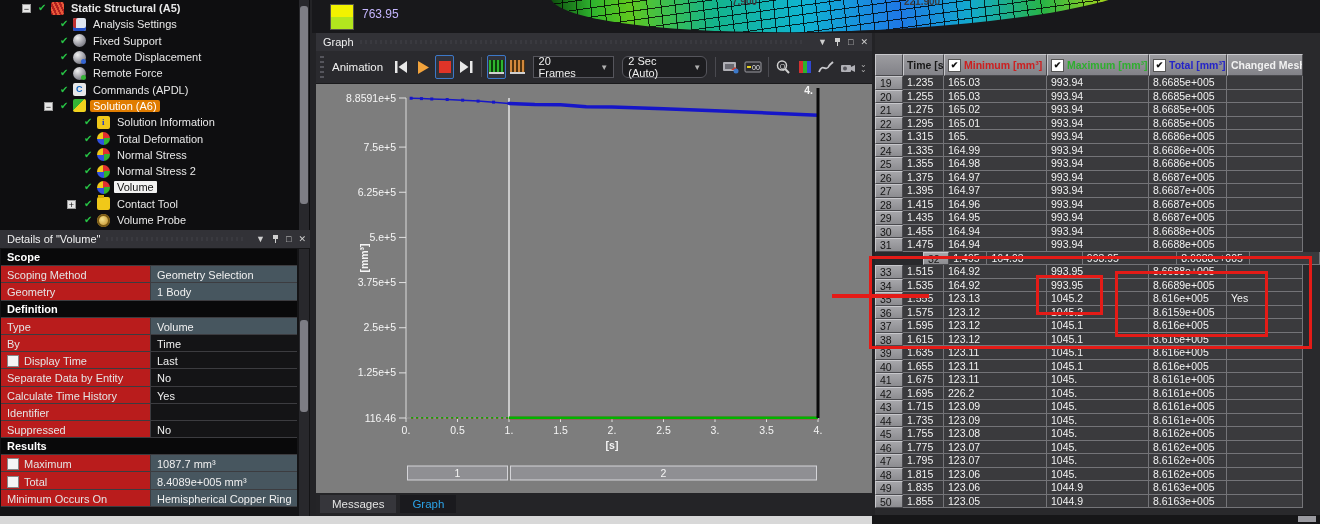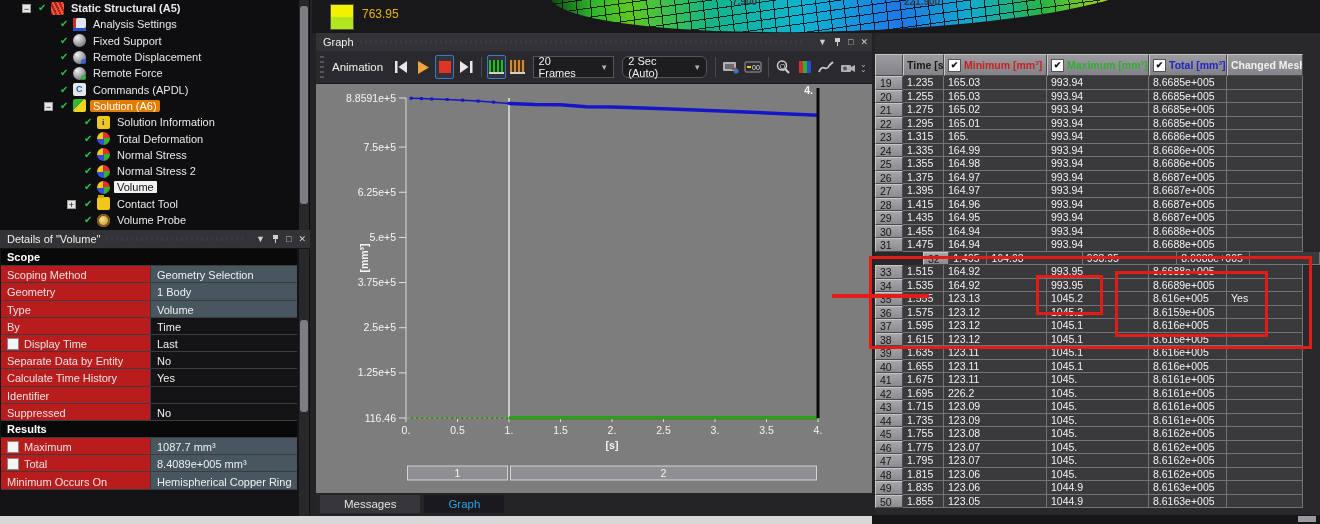--- a/index.html
+++ b/index.html
@@ -3,21 +3,21 @@
 <meta charset="utf-8">
 <style>
   html,body{margin:0;padding:0;background:#111;font-family:"Liberation Sans",sans-serif;}
   #app{position:relative;width:1320px;height:524px;background:#232326;overflow:hidden;
        font-family:"Liberation Sans",sans-serif;color:#e8e8e8;font-size:11px;}
 
   
   #viewport-strip{position:absolute;left:312px;top:0;width:1008px;height:33px;background:#18181b;overflow:hidden;}
   .probe-swatch{position:absolute;left:18px;top:4px;width:22px;height:24px;border:1px solid #55554a;}
   .probe-swatch .sw{display:block;width:100%;height:12px;}
-  .probe-val{position:absolute;left:50px;top:7px;color:#eab308;font-size:12px;}
+  .probe-val{position:absolute;left:50px;top:7px;color:#c4b5fd;font-size:12px;}
   .mesh{position:absolute;left:238px;top:-59px;width:600px;height:90px;border-radius:50%;
     background:
       repeating-linear-gradient(86deg,rgba(0,0,0,.8) 0 1px,transparent 1px 14px),
       repeating-linear-gradient(-6deg,rgba(0,0,0,.8) 0 1px,transparent 1px 9px),
       linear-gradient(90deg,#0d4d0d 0%,#2eb42e 7%,#5fc81e 13%,#14b48a 27%,#0fb4d2 42%,#1e78e6 58%,#12aacd 70%,#28b446 82%,#9cd21e 92%,#222 100%);
     transform:rotate(-2deg);}
   .mesh-lbl{position:absolute;top:-4px;color:#3c3c42;font-size:10px;font-weight:bold;}
   .mesh-lbl.l1{left:420px;} .mesh-lbl.l2{left:592px;}
 
   
@@ -84,21 +84,21 @@
   .bars.orange{background:repeating-linear-gradient(90deg,#d2883c 0 2px,#4c3210 2px 4px);}
   .dd{height:22px;background:#1d1d20;border:1px solid #55555c;color:#f0f0f0;display:flex;align-items:center;
       padding:0 5px;margin:0 4px;box-sizing:border-box;font-size:11px;}
   .dd .arr{margin-left:auto;color:#b0b0b0;font-size:8px;padding-left:10px;}
   .dd.frames{width:100px;} .dd.duration{width:104px;border-radius:6px;}
   .tsep{width:1px;height:20px;background:#4a4a50;margin:0 4px;}
   .ovf{margin-left:auto;color:#b0b0b0;font-size:8px;line-height:5px;text-align:center;width:12px;}
   #chart-wrap{position:absolute;left:0;top:51px;width:556px;height:409px;background:#7d7d7d;}
   #chart-svg text{font-family:"Liberation Sans",sans-serif;fill:#f5f5f5;font-size:10.5px;}
   #g-tabs{position:absolute;left:0;top:460px;width:100%;height:22px;background:#242427;display:flex;align-items:center;}
-  .gtab{padding:3px 24px;margin-left:4px;font-size:11.5px;}
+  .gtab{padding:3px 12px;margin-left:4px;font-size:11.5px;}
   .gtab.msg{background:#36363b;color:#e4e4e4;}
   .gtab.active{background:#1a1a1e;color:#2ba3e8;}
 
   
   #table-panel{position:absolute;left:875px;top:33px;width:445px;height:491px;background:#29292c;overflow:hidden;}
   #t-title{position:absolute;left:0;top:0;right:0;height:18px;background:linear-gradient(#ff9e1a,#e07f00);
            color:#fff;font-weight:bold;display:flex;align-items:center;padding-left:8px;font-size:11px;}
   #t-title .sp{flex:1;background:repeating-linear-gradient(90deg,rgba(255,255,255,.25) 0 2px,transparent 2px 5px);height:5px;margin:0 8px;}
   #t-header{position:absolute;left:0;top:21px;height:22px;display:flex;}
   .hcell{background:linear-gradient(#9c9ca0,#828288);border:1px solid;border-color:#c8c8cc #4a4a4e #4a4a4e #c8c8cc;
@@ -238,20 +238,21 @@
             <span>Scoping Method</span>
           </div>
           <div class="d-val blue">Geometry Selection</div>
         </div>
         <div class="d-row">
           <div class="d-lab">
             <span>Geometry</span>
           </div>
           <div class="d-val blue">1 Body</div>
         </div>
+        <div class="d-cat">Definition</div>
         <div class="d-row">
           <div class="d-lab">
             <span>Type</span>
           </div>
           <div class="d-val blue">Volume</div>
         </div>
         <div class="d-row">
           <div class="d-lab">
             <span>By</span>
           </div>

